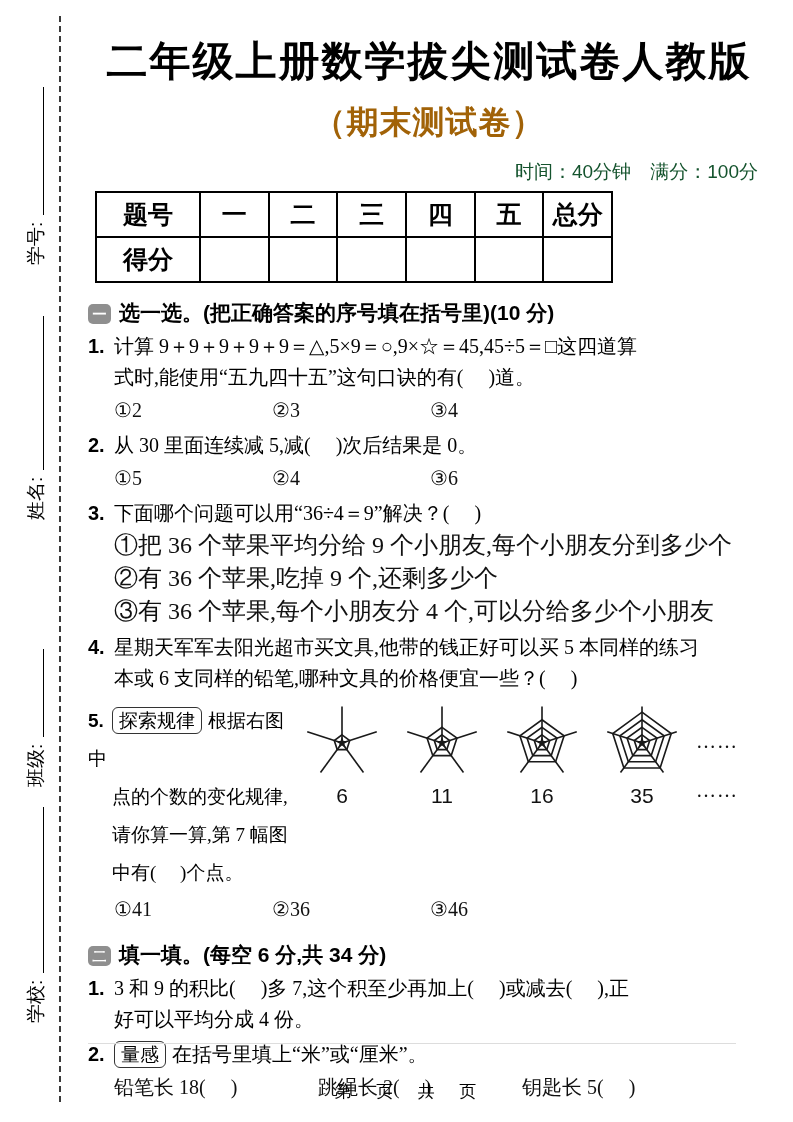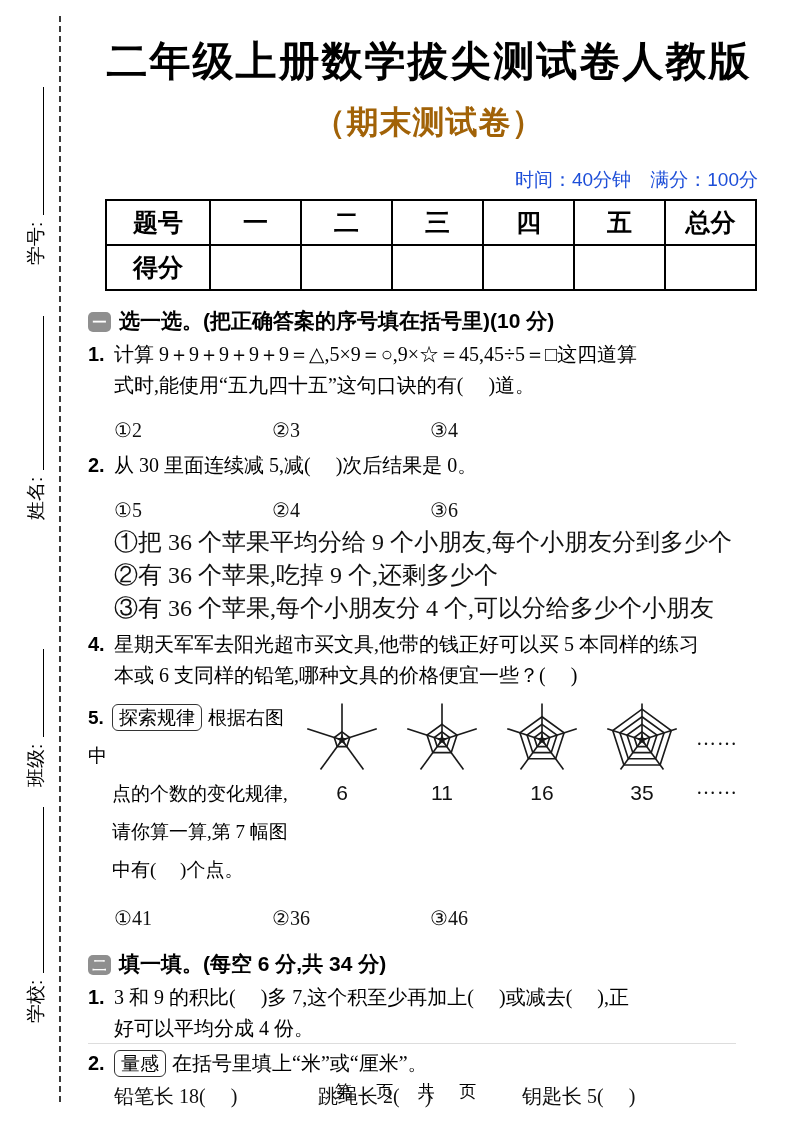--- a/index.html
+++ b/index.html
@@ -12,39 +12,39 @@
               transform:rotate(-90deg);}
   .side-label{font-size:19px;color:#000;white-space:nowrap;font-family:"Liberation Sans",sans-serif;}
   .side-line{flex:1;border-bottom:1.6px solid #000;height:14px;}
 
   .content{position:absolute;left:88px;top:0;width:682px;}
 
   .title{margin-top:34px;text-align:center;font-size:41px;font-weight:700;letter-spacing:2px;
          font-family:"Liberation Sans","DejaVu Sans",sans-serif;color:#000;}
   .subtitle{margin-top:12px;text-align:center;font-size:32px;font-weight:700;letter-spacing:1px;
             font-family:"Liberation Sans","DejaVu Sans",sans-serif;color:#a16207;}
-  .meta{margin-top:22px;text-align:right;padding-right:12px;font-size:19px;
-        font-family:"Liberation Sans","DejaVu Sans",sans-serif;color:#1d4ed8;}
+  .meta{margin-top:14px;text-align:right;padding-right:12px;font-size:19px;
+        font-family:"Liberation Sans","DejaVu Sans",sans-serif;color:#14532d;}
   .meta span{margin-left:14px;}
 
-  table.score{border-collapse:collapse;margin:6px 0 0 17px;width:652px;table-layout:fixed;}
+  table.score{border-collapse:collapse;margin:6px 0 0 7px;width:518px;table-layout:fixed;}
   table.score td{border:2px solid #000;height:41px;text-align:center;vertical-align:middle;
                  font-size:25px;font-weight:700;font-family:"Liberation Sans",sans-serif;color:#000;}
   table.score td.first{width:100px;}
 
   .sec-head{margin:16px 0 2px 0;font-size:21px;font-weight:700;
             font-family:"Liberation Sans","DejaVu Sans",sans-serif;color:#000;}
   .sec-marker{display:inline-block;width:23px;height:20px;background:#8f8f8f;color:#fff;
               border-radius:5px;text-align:center;line-height:21px;font-size:14px;
               font-weight:700;margin-right:8px;vertical-align:1px;}
 
   .q{font-size:20px;line-height:31px;padding-left:26px;margin-top:4px;color:#000;}
   .qnum{display:inline-block;width:26px;margin-left:-26px;font-weight:700;
         font-family:"Liberation Sans",sans-serif;}
-  .opts{display:flex;padding-left:26px;font-size:20px;line-height:31px;margin-top:14px;}
+  .opts{display:flex;padding-left:26px;font-size:20px;line-height:31px;margin-top:2px;}
   .opt{width:158px;}
   .opt:last-child{width:auto;}
   .choice{font-size:24px;line-height:33px;padding-left:26px;}
 
   .tagbox{display:inline-block;border:1.6px solid #333;border-radius:6px;padding:0 6px;
           line-height:25px;margin-right:6px;font-size:19px;}
 
   .q5-row{display:flex;margin-top:8px;}
   .q5-text{width:206px;font-size:19px;line-height:38px;color:#000;}
   .q5-text .cont{padding-left:24px;}
@@ -137,20 +137,23 @@
 
     <div class="q">
       <span class="qnum">2.</span><span>从 30 里面连续减 5,减(&nbsp;&nbsp;&nbsp;&nbsp;&nbsp;)次后结果是 0。</span>
     </div>
     <div class="opts">
       <span class="opt">①5</span>
       <span class="opt">②4</span>
       <span class="opt">③6</span>
     </div>
 
+    <div class="q">
+      <span class="qnum">3.</span><span>下面哪个问题可以用“36÷4＝9”解决？(&nbsp;&nbsp;&nbsp;&nbsp;&nbsp;)</span>
+    </div>
     <div class="choice">①把 36 个苹果平均分给 9 个小朋友,每个小朋友分到多少个</div>
     <div class="choice">②有 36 个苹果,吃掉 9 个,还剩多少个</div>
     <div class="choice">③有 36 个苹果,每个小朋友分 4 个,可以分给多少个小朋友</div>
 
     <div class="q">
       <span class="qnum">4.</span><span>星期天军军去阳光超市买文具,他带的钱正好可以买 5 本同样的练习</span><br>
       <span>本或 6 支同样的铅笔,哪种文具的价格便宜一些？(&nbsp;&nbsp;&nbsp;&nbsp;&nbsp;)</span>
     </div>
 
     <div class="q5-row">

